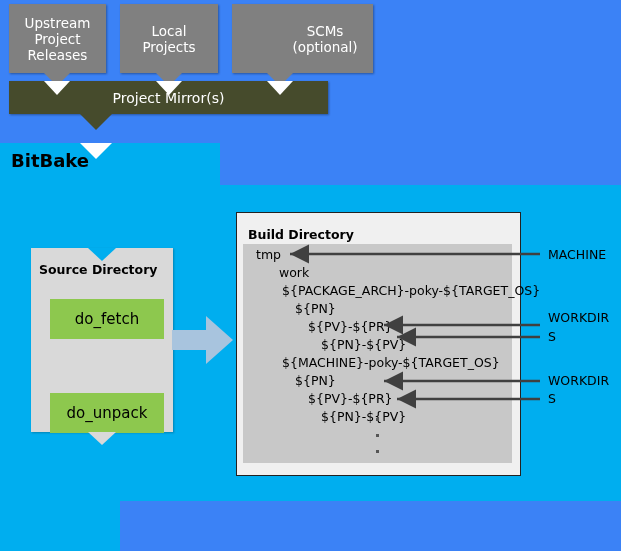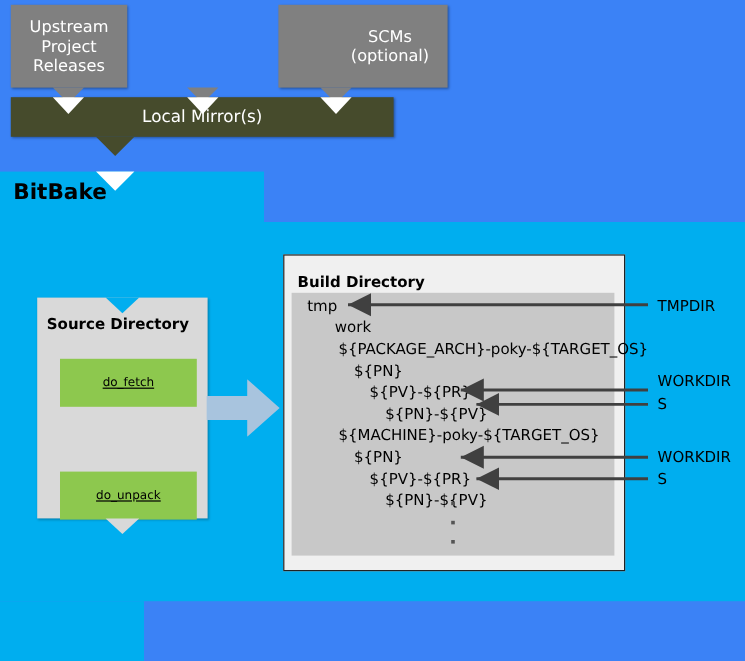--- a/index.html
+++ b/index.html
@@ -101,23 +101,22 @@
     font-size: 12.5px;
     font-weight: bold;
     color: #000000;
   }
   .task-box {
     position: absolute;
     background: #8DC84E;
     display: flex;
     align-items: center;
     justify-content: center;
-    font-size: 10px;
-    color: #000000;
-    text-decoration: underline;
+    font-size: 15px;
+    color: #000000;
   }
   .fetch-notch-top {
     position: absolute;
     width: 0; height: 0;
     border-left: 14px solid transparent;
     border-right: 14px solid transparent;
     border-top: 13px solid #00AEEF;
     z-index: 12;
   }
   .fetch-notch-bottom {
@@ -179,31 +178,35 @@
 </head>
 <body>
 
 <div id="canvas">
 
   <div class="src-box" style="left:9px; top:4px; width:97px; height:69px;">
     <span>Upstream
 Project
 Releases</span>
   </div>
+  <div class="src-box" style="left:120px; top:4px; width:98px; height:69px;">
+    <span>Local
+Projects</span>
+  </div>
   <div class="src-box" style="left:232px; top:4px; width:96px; height:69px;padding-left:45px;">
     <span>SCMs
 (optional)</span>
   </div>
 
   <div class="notch-gray" style="left:44px; top:73px;"></div>
   <div class="notch-gray" style="left:156px; top:73px;"></div>
   <div class="notch-gray" style="left:267px; top:73px;"></div>
 
   <div id="mirror-bar" style="left:9px; top:81px; width:319px; height:33px;">
-    <span>Local Mirror(s)</span>
+    <span>Project Mirror(s)</span>
   </div>
 
   <div class="notch" style="left:44px; top:81px;"></div>
   <div class="notch" style="left:156px; top:81px;"></div>
   <div class="notch" style="left:267px; top:81px;"></div>
 
   <div id="mirror-out-notch" style="left:80px; top:114px;"></div>
 
   <div class="blue" style="left:0px; top:143px; width:220px; height:42px;"></div>
 
@@ -264,19 +267,19 @@
 
     <line x1="540" y1="325" x2="384" y2="325" stroke="#404040" stroke-width="2.4" marker-end="url(#ah)"></line>
 
     <line x1="540" y1="337" x2="397" y2="337" stroke="#404040" stroke-width="2.4" marker-end="url(#ah)"></line>
 
     <line x1="540" y1="381" x2="384" y2="381" stroke="#404040" stroke-width="2.4" marker-end="url(#ah)"></line>
 
     <line x1="540" y1="399" x2="397" y2="399" stroke="#404040" stroke-width="2.4" marker-end="url(#ah)"></line>
   </svg>
 
-  <div class="callout-label" style="left:548px; top:247px;">TMPDIR</div>
+  <div class="callout-label" style="left:548px; top:247px;">MACHINE</div>
   <div class="callout-label" style="left:548px; top:310px;">WORKDIR</div>
   <div class="callout-label" style="left:548px; top:329px;">S</div>
   <div class="callout-label" style="left:548px; top:373px;">WORKDIR</div>
   <div class="callout-label" style="left:548px; top:391px;">S</div>
 
 </div>
 
 </body></html>

